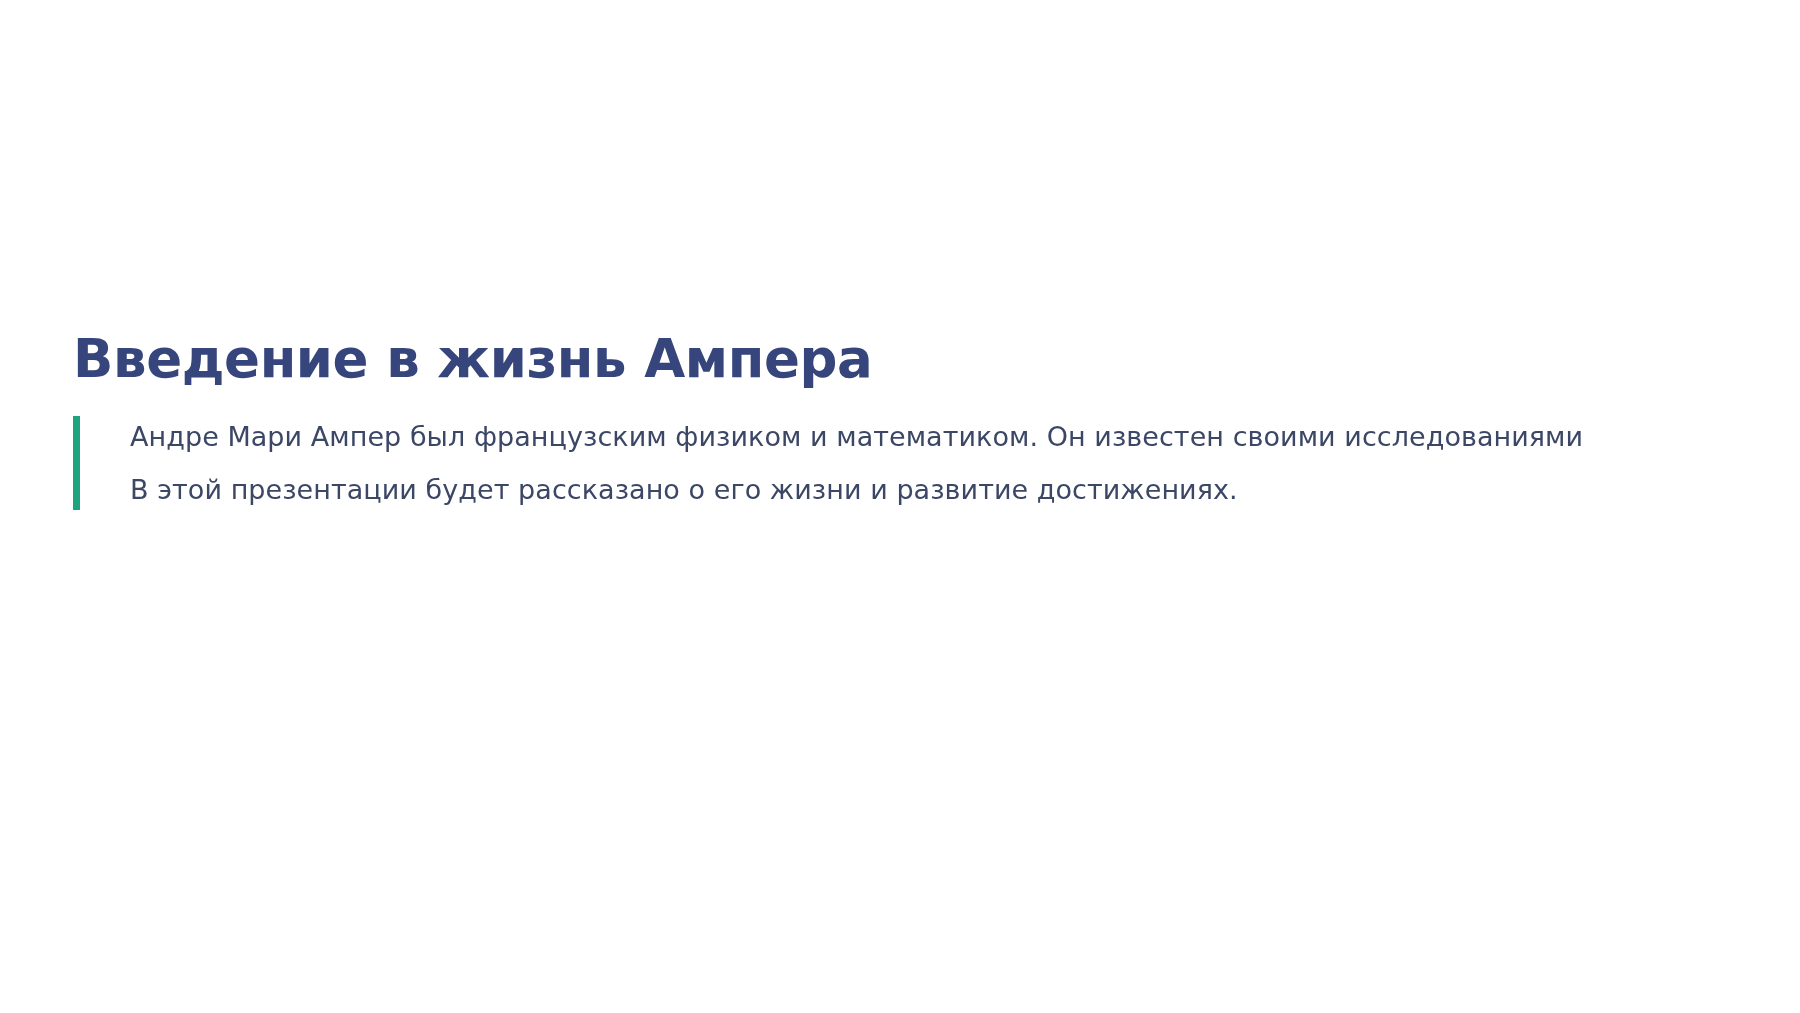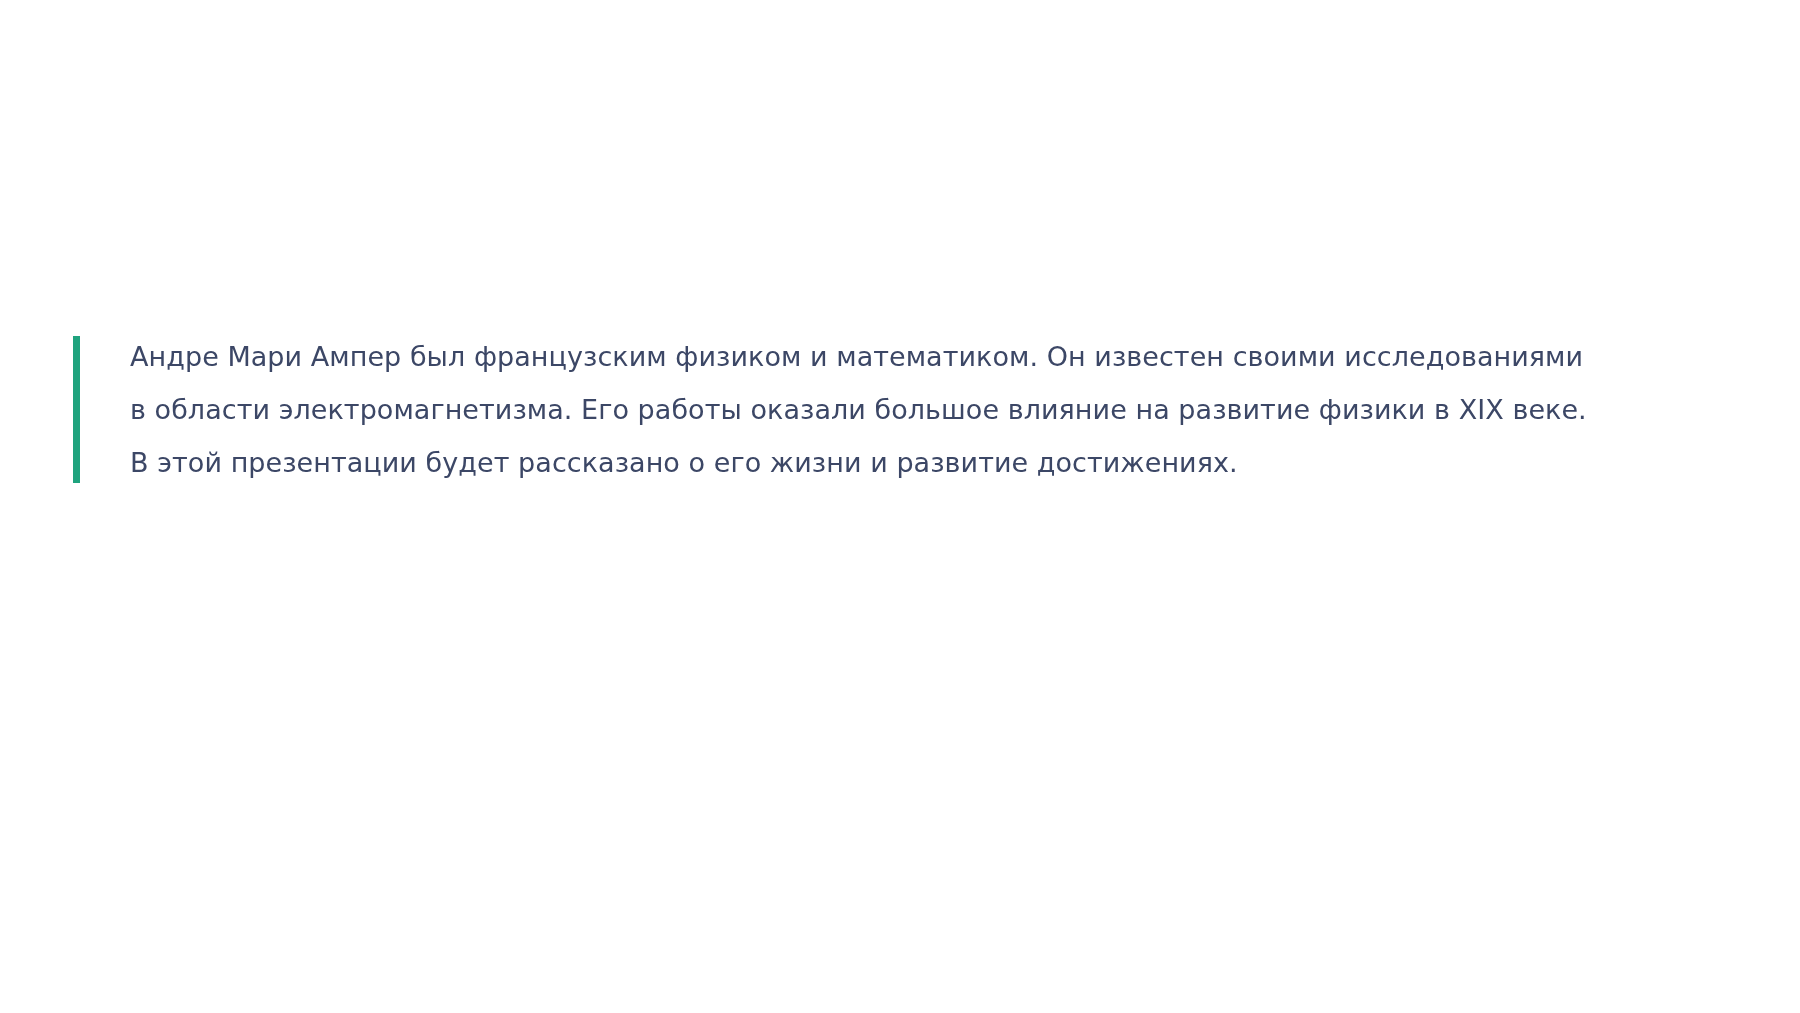--- a/index.html
+++ b/index.html
@@ -70,24 +70,24 @@
     margin: 0;
     white-space: nowrap;
   }
 </style>
 </head>
 <body>
 
 <div class="slide" style="background: rgb(255, 255, 255);">
   <div class="slide-content">
 
+    <h1 class="slide-title" style="color: rgb(54, 69, 124);">Введение в жизнь Ампера</h1>
 
     <div class="body-block">
       <div class="accent-bar" style="background: rgb(31, 163, 126);"></div>
       <div class="body-text" style="color: rgb(60, 71, 102);">
         <p>Андре Мари Ампер был французским физиком и математиком. Он известен своими исследованиями</p>
-        <p>в области электромагнетизма. Его работы оказали большое влияние на развитие физики в XIX веке.</p>
         <p>В этой презентации будет рассказано о его жизни и развитие достижениях.</p>
       </div>
     </div>
 
   </div>
 </div>
 
 </body></html>

